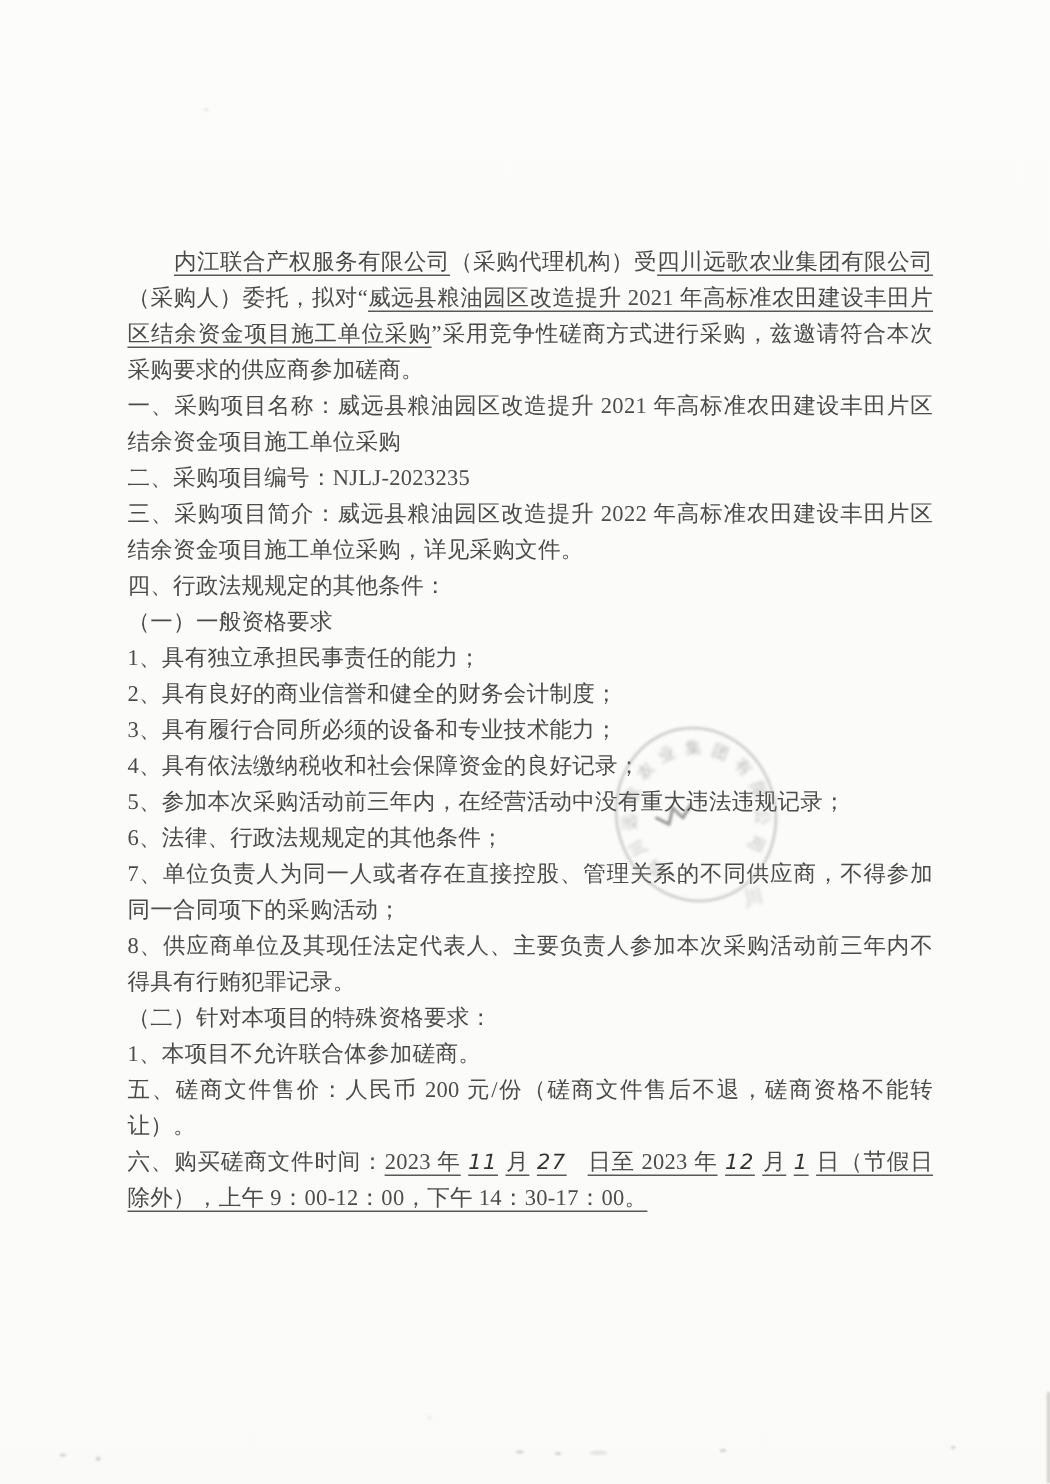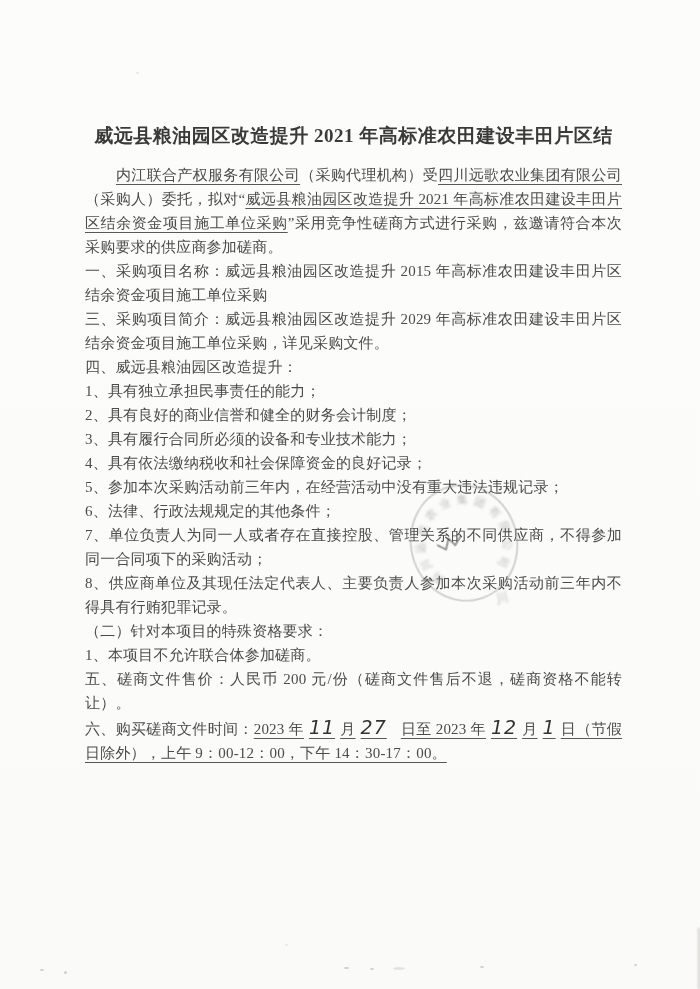--- a/index.html
+++ b/index.html
@@ -26,21 +26,21 @@
   .u {
     text-decoration:underline;
     text-decoration-thickness:1px;
     text-underline-offset:4px;
     text-decoration-color:#5a5853;
     margin-top:19px;
   }
   .hand {
     font-family:"DejaVu Sans",sans-serif;
     font-style:italic;
-    font-size:19px;
+    font-size:14px;
     color:#33332f;
     letter-spacing:1px;
     padding:0 5px;
   }
   .hand-wide { padding-right:14px; }
 
   
   .seal {
     position:absolute; left:410px; top:484px; width:104px; height:114px;
     border:2px solid rgba(152,148,143,0.40);
@@ -86,30 +86,32 @@
     background:rgba(190,188,184,0.7); filter:blur(0.8px);
   }
 </style>
 </head>
 <body>
 
 <div class="page">
 
   <div class="content">
 
-    <h1 class="doc-title"><span>威远县粮油园区改造提升 2021 年高标准农田建设丰田片区结</span><br></h1>
+    <h1 class="doc-title"><br></h1>
 
     <div class="doc-body">
 
       <p class="para indent"><span class="u">内江联合产权服务有限公司</span><span>（采购代理机构）受</span><span class="u">四川远歌农业集团有限公司</span><span>（采购人）委托，拟对“</span><span class="u">威远县粮油园区改造提升 2021 年高标准农田建设丰田片区结余资金项目施工单位采购</span><span>”采用竞争性磋商方式进行采购，兹邀请符合本次采购要求的供应商参加磋商。</span></p>
 
-      <p class="para">一、采购项目名称：威远县粮油园区改造提升 2015 年高标准农田建设丰田片区结余资金项目施工单位采购</p>
-      <p class="para">三、采购项目简介：威远县粮油园区改造提升 2029 年高标准农田建设丰田片区结余资金项目施工单位采购，详见采购文件。</p>
-      <p class="para">四、威远县粮油园区改造提升：</p>
+      <p class="para">一、采购项目名称：威远县粮油园区改造提升 2021 年高标准农田建设丰田片区结余资金项目施工单位采购</p>
+      <p class="para">二、采购项目编号：NJLJ-2023235</p>
+      <p class="para">三、采购项目简介：威远县粮油园区改造提升 2022 年高标准农田建设丰田片区结余资金项目施工单位采购，详见采购文件。</p>
+      <p class="para">四、行政法规规定的其他条件：</p>
 
+      <p class="para">（一）一般资格要求</p>
       <p class="para">1、具有独立承担民事责任的能力；</p>
       <p class="para">2、具有良好的商业信誉和健全的财务会计制度；</p>
       <p class="para">3、具有履行合同所必须的设备和专业技术能力；</p>
       <p class="para">4、具有依法缴纳税收和社会保障资金的良好记录；</p>
       <p class="para">5、参加本次采购活动前三年内，在经营活动中没有重大违法违规记录；</p>
       <p class="para">6、法律、行政法规规定的其他条件；</p>
       <p class="para">7、单位负责人为同一人或者存在直接控股、管理关系的不同供应商，不得参加同一合同项下的采购活动；</p>
       <p class="para">8、供应商单位及其现任法定代表人、主要负责人参加本次采购活动前三年内不得具有行贿犯罪记录。</p>
 
       <p class="para">（二）针对本项目的特殊资格要求：</p>

